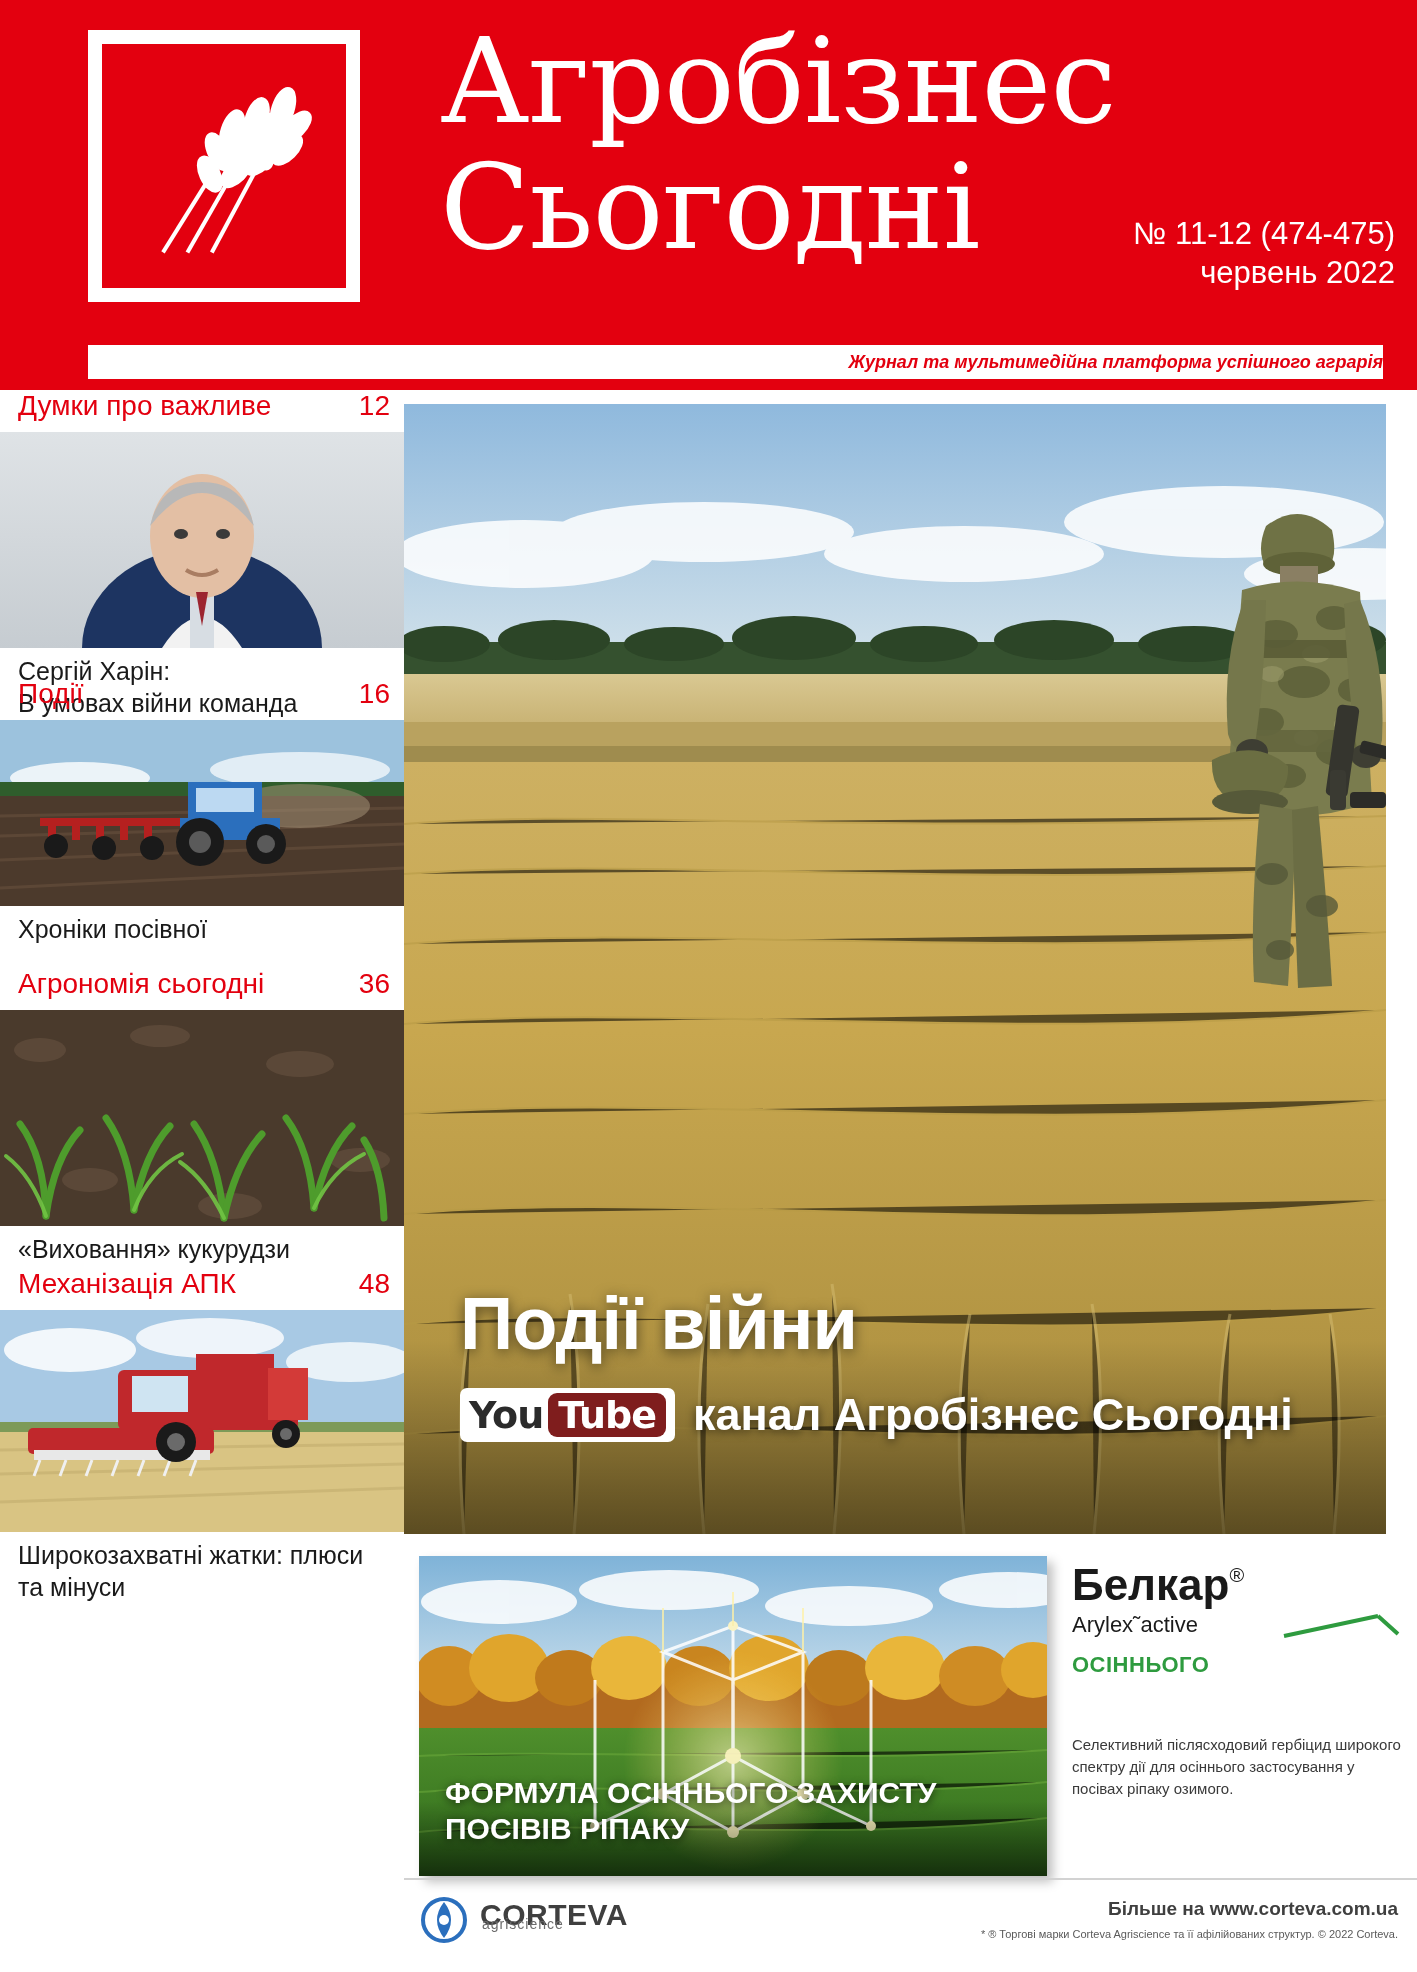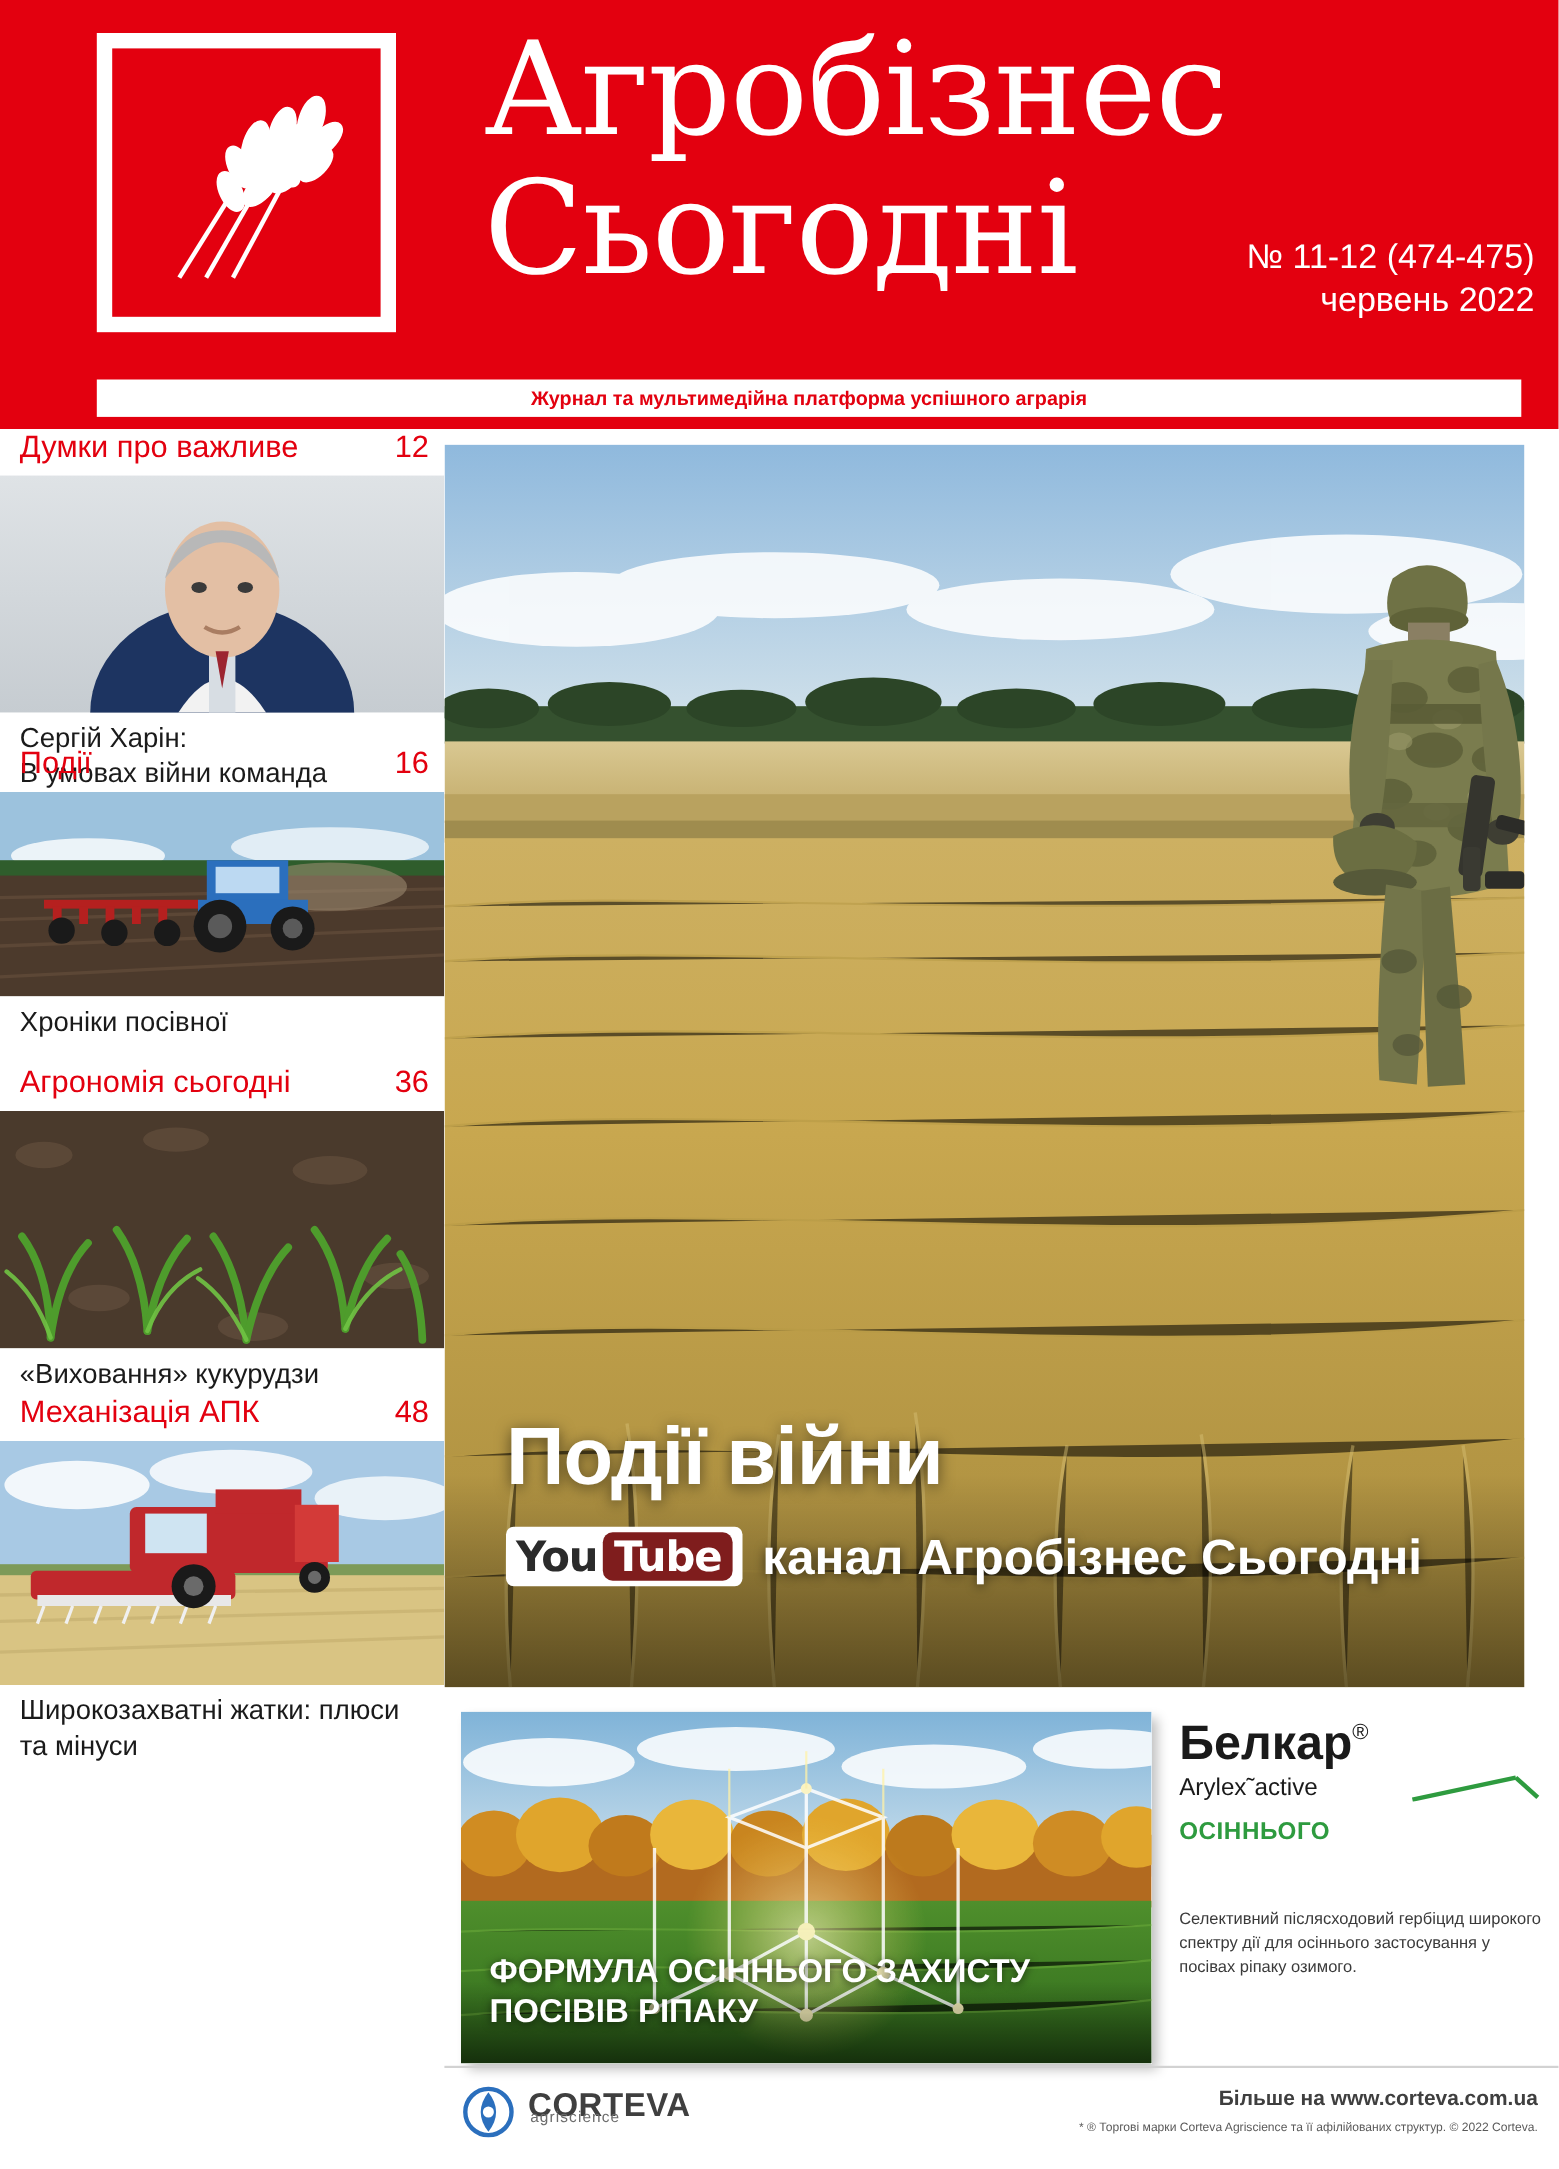--- a/index.html
+++ b/index.html
@@ -43,21 +43,21 @@
   .issue-block {
     position:absolute; right:22px; top:215px;
     text-align:right;
     color:#ffffff;
   }
   .issue-num { font-size:31px; line-height:1.25; }
   .issue-date { font-size:31px; line-height:1.25; }
   .tagline-bar {
     position:absolute; left:88px; top:345px; width:1295px; height:34px;
     background:#ffffff;
-    display:flex; align-items:center; justify-content:center;
+    display:flex; align-items:center; justify-content:flex-end;font-style:italic;
   }
   .tagline {
     color:#e3000f; font-size:18px; font-weight:bold;
   }
 
   
   .leftcol {
     position:absolute; left:0; top:390px; width:404px; height:1582px;
     background:#ffffff;
   }
@@ -82,21 +82,21 @@
     overflow:hidden;
   }
   .hero-title {
     position:absolute; left:56px; bottom:168px;
     font-size:74px; color:#ffffff; font-weight:bold;
     text-shadow:0 3px 14px rgba(0,0,0,.55);
     letter-spacing:-1px;
   }
   .yt-row {
     position:absolute; left:56px; bottom:92px;
-    display:flex; align-items:flex-end; gap:18px;
+    display:flex; align-items:center; gap:18px;
   }
   .yt-logo {
     display:flex; align-items:center;
     background:#ffffff; border-radius:7px;
     padding:5px 9px;
   }
   .yt-you {
     font-size:38px; font-weight:bold; color:#2b2b2b;
     font-family:"DejaVu Sans", sans-serif; letter-spacing:-1px;
   }

